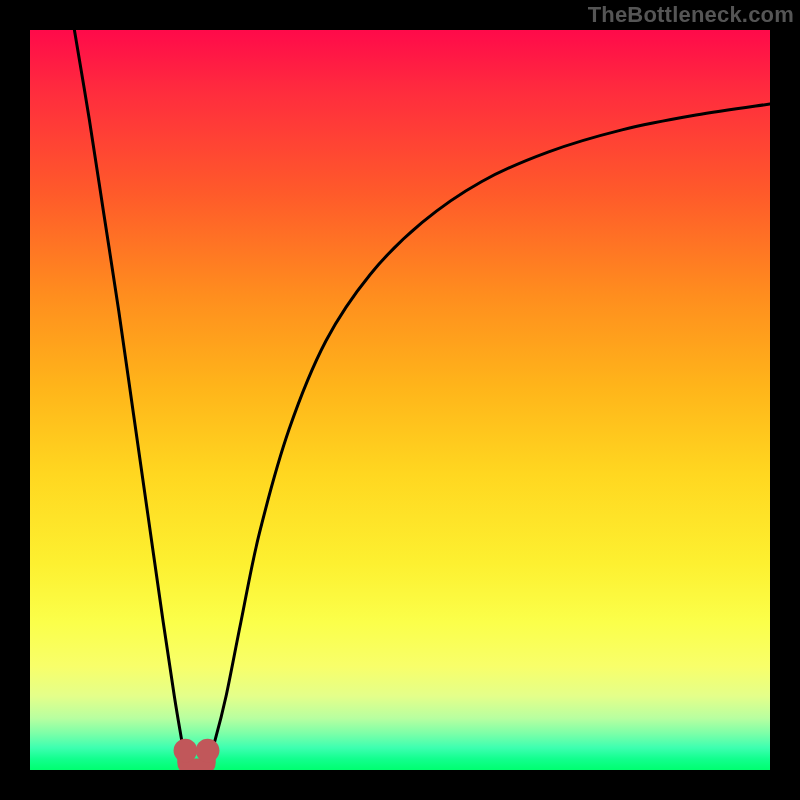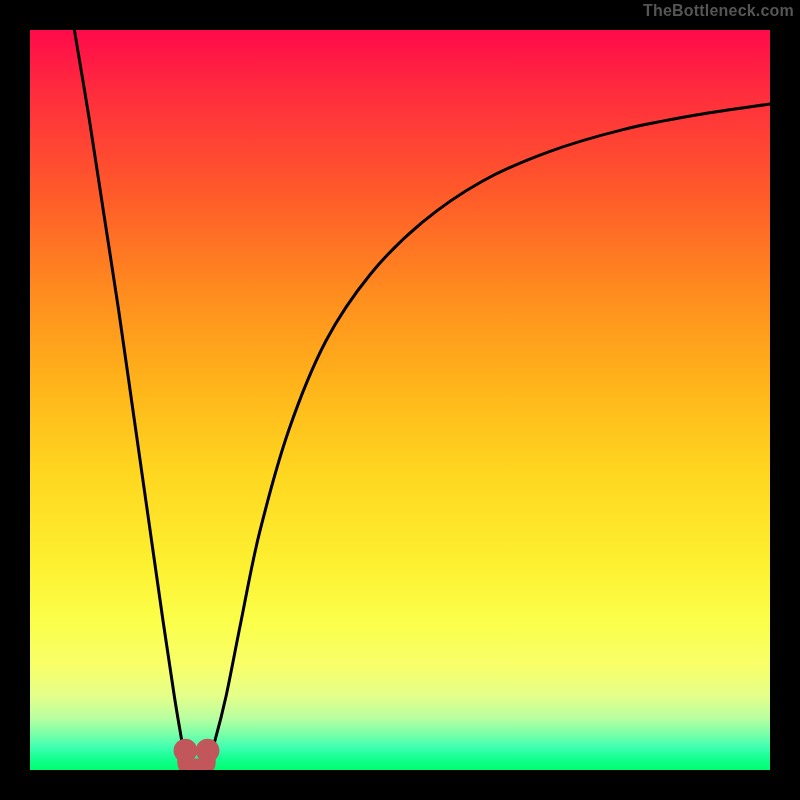--- a/index.html
+++ b/index.html
@@ -40,21 +40,21 @@
       #3dffb0 97%,
       #12ff8e 98.5%,
       #00ff70 100%
     );
   }
   .watermark {
     position: absolute;
     top: 2px;
     right: 6px;
     font-family: Arial, "Helvetica Neue", Helvetica, sans-serif;
-    font-size: 16px;
+    font-size: 22px;
     font-weight: 600;
     color: #555;
     letter-spacing: 0.2px;
   }
   svg.inner {
     position: absolute;
     left: 0;
     top: 0;
     width: 740px;
     height: 740px;

